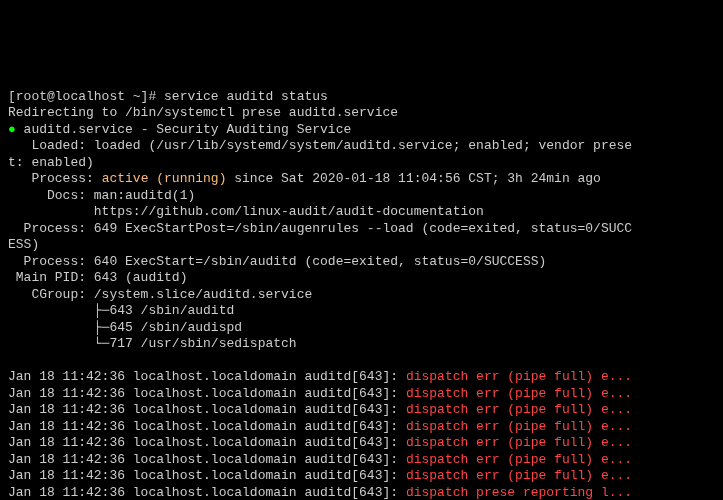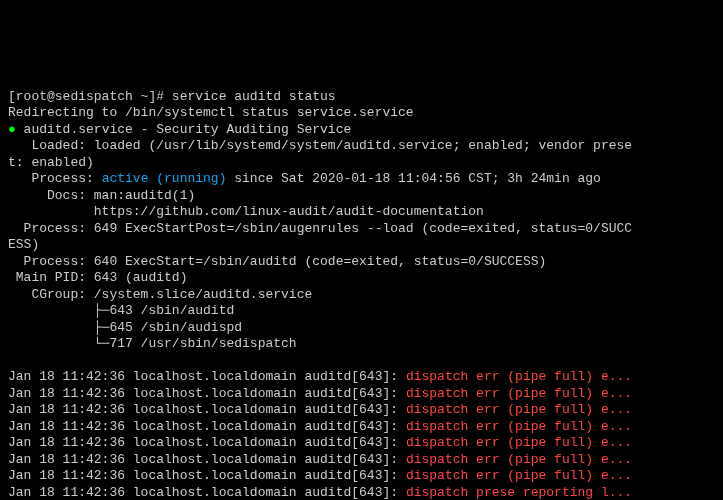--- a/index.html
+++ b/index.html
@@ -9,33 +9,33 @@
     color: #cccccc;
     font-family: "Consolas", "Courier New", monospace;
     font-size: 13px;
     line-height: 16.5px;
     width: 723px;
     height: 500px;
     box-sizing: border-box;
     white-space: pre-wrap;
     overflow: hidden;
   }
-  .green { color: #0ea5e9; }
+  .green { color: #fdba74; }
   .red { color: #ff4444; margin-top: 23px; }
   .dot { color: #00ff00; }
   .line { white-space: pre; }
 </style>
 </head>
 <body>
 
 
 
 <div>
-<span class="line"><span>[root@sedispatch ~]# </span><span>service auditd status</span></span>
-<span class="line">Redirecting to /bin/systemctl status service.service</span>
+<span class="line"><span>[root@localhost ~]# </span><span>service auditd status</span></span>
+<span class="line">Redirecting to /bin/systemctl prese auditd.service</span>
 <span class="line"><span class="dot">●</span><span> auditd.service - Security Auditing Service</span></span>
 <span class="line">   Loaded: loaded (/usr/lib/systemd/system/auditd.service; enabled; vendor prese</span>
 <span class="line">t: enabled)</span>
 <span class="line"><span>   Process: </span><span class="green">active (running)</span><span> since Sat 2020-01-18 11:04:56 CST; 3h 24min ago</span></span>
 <span class="line">     Docs: man:auditd(1)</span>
 <span class="line">           https://github.com/linux-audit/audit-documentation</span>
 <span class="line">  Process: 649 ExecStartPost=/sbin/augenrules --load (code=exited, status=0/SUCC</span>
 <span class="line">ESS)</span>
 <span class="line">  Process: 640 ExecStart=/sbin/auditd (code=exited, status=0/SUCCESS)</span>
 <span class="line"> Main PID: 643 (auditd)</span>

